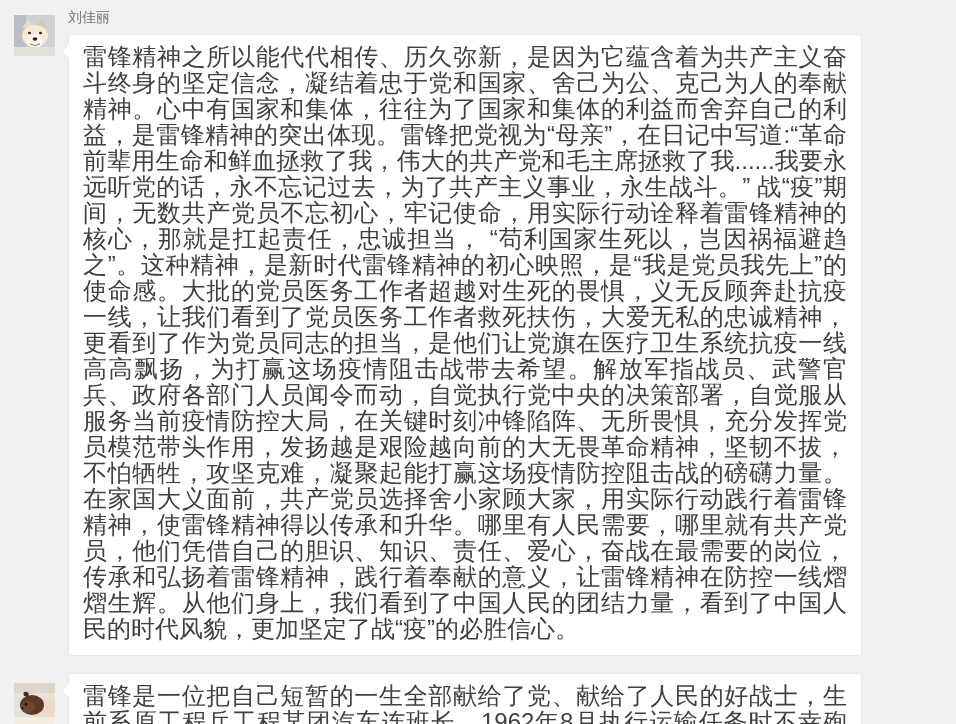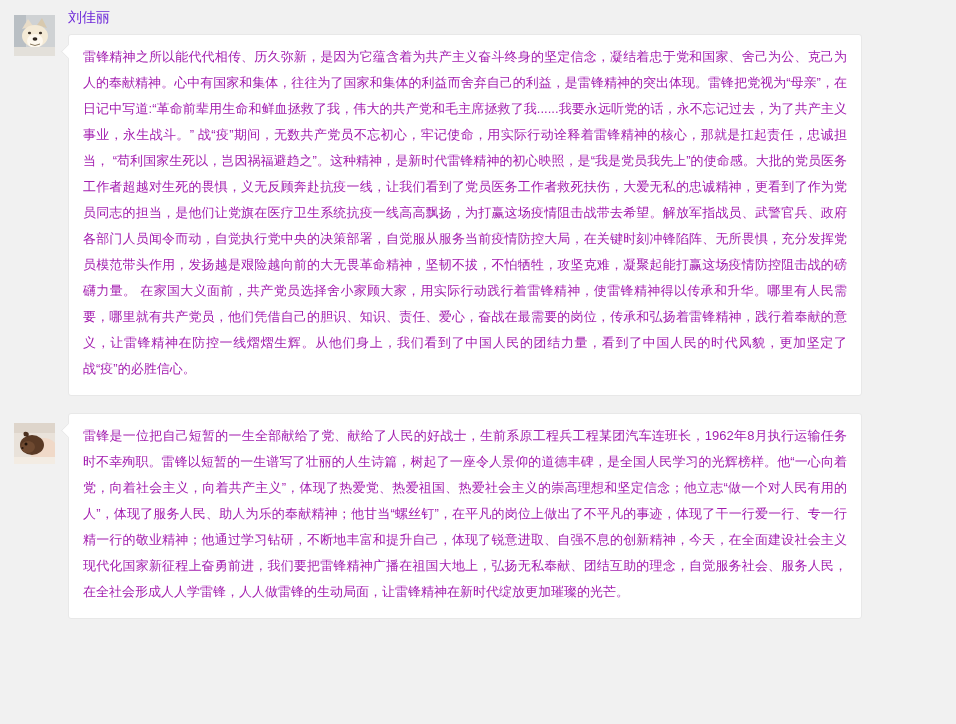--- a/index.html
+++ b/index.html
@@ -25,21 +25,21 @@
     position: absolute;
     left: 14px; top: 15px;
     width: 41px; height: 41px;
     overflow: hidden;
     background: #ddd;
   }
   .post-2 .avatar { top: 10px; }
   .avatar svg { display: block; width: 41px; height: 41px; }
   .username {
     font-size: 14px;
-    color: #6d28d9;
+    color: #737373;
     line-height: 18px;
     margin: 0 0 8px 0;
   }
   .bubble {
     position: relative;
     background: #ffffff;
     border: 1px solid #e8e8e8;
     border-radius: 3px;
     box-sizing: border-box;
     width: 794px;
@@ -48,23 +48,23 @@
     position: absolute;
     left: -6px; top: 11px;
     width: 10px; height: 10px;
     background: #ffffff;
     border-left: 1px solid #e8e8e8;
     border-bottom: 1px solid #e8e8e8;
     transform: rotate(45deg);
   }
   .bubble-text {
     padding: 9px 14px 13px 14px;
-    font-size: 13px;
+    font-size: 24px;
     line-height: 26px;
-    color: #a21caf;
+    color: #404040;
     text-align: justify;
     white-space: pre-wrap;
     word-break: break-all;
   }
 </style>
 </head>
 <body>
 
 <div class="stage">
 

